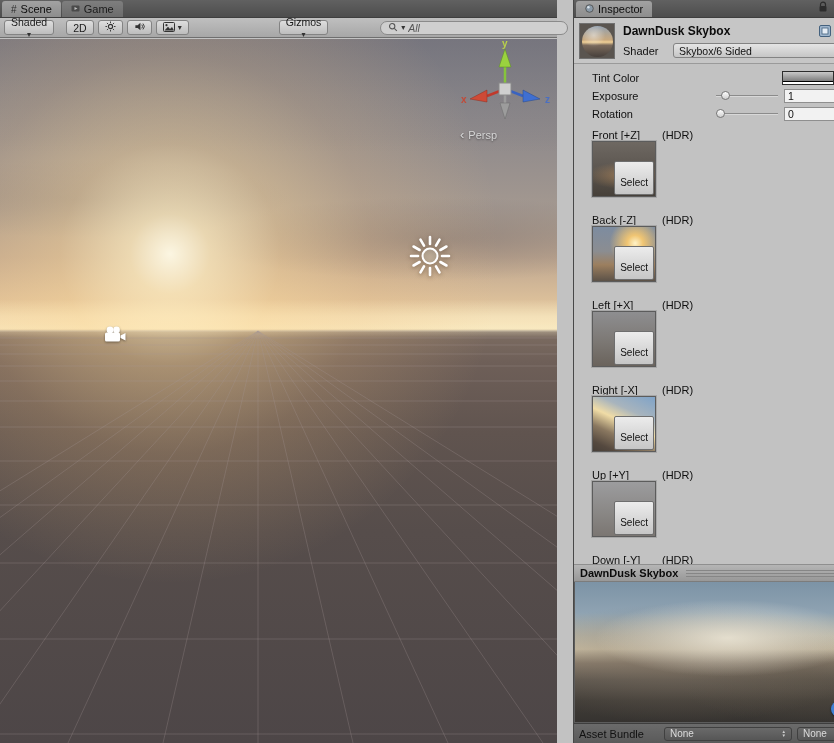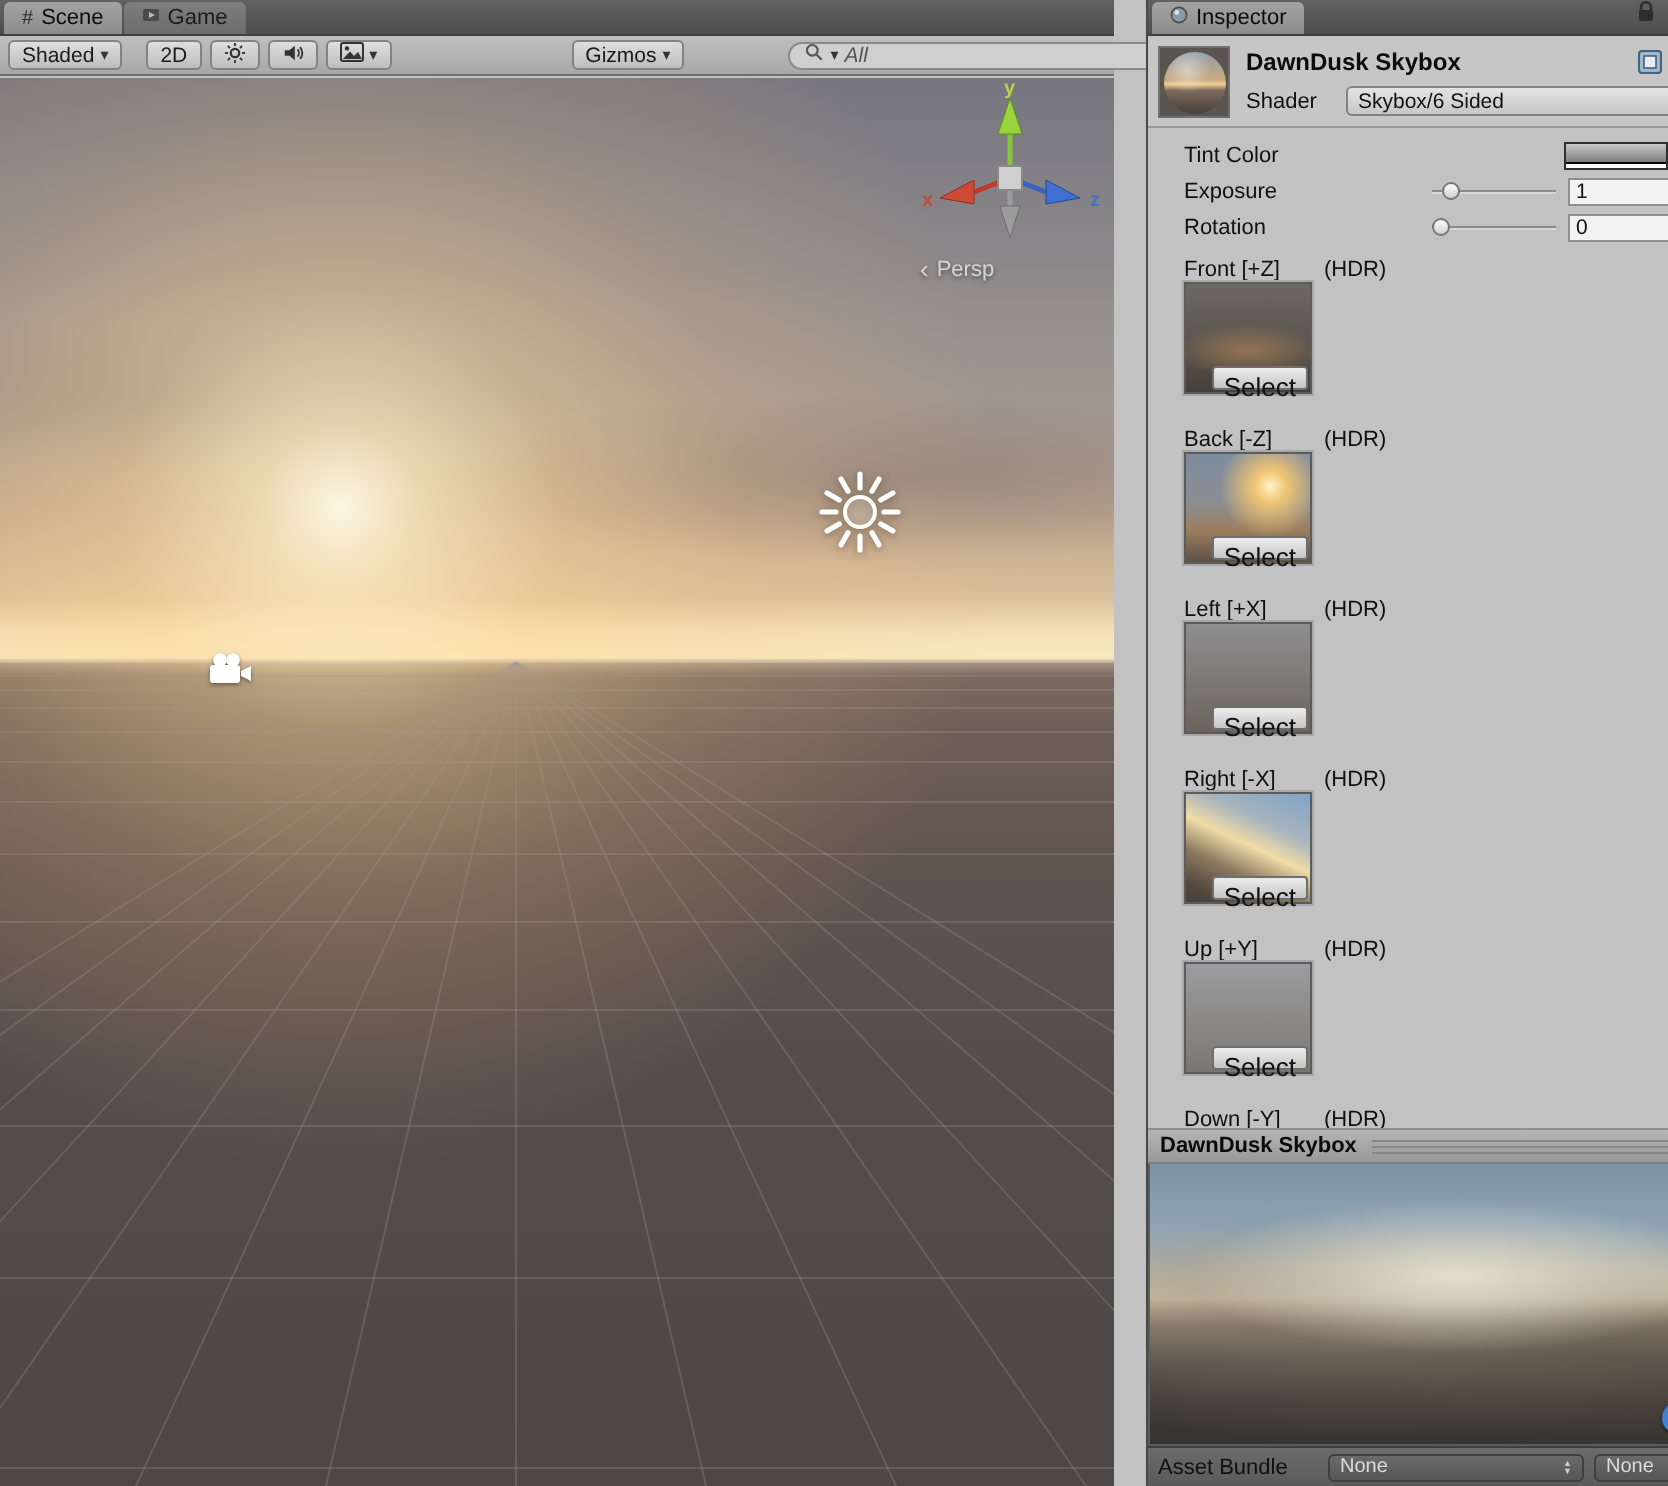--- a/index.html
+++ b/index.html
@@ -16,21 +16,21 @@
   .tabbar-icons{display:flex;align-items:center;gap:6px;padding:0 6px 2px 0;}
 
   
   .left-pane{position:absolute;left:0;top:0;width:557px;height:743px;}
   .inspector{position:absolute;left:573px;top:0;width:281px;height:743px;background:#b91c1c;border-left:1px solid #484848;display:flex;flex-direction:column;}
 
   
   .scene-toolbar{height:20px;background:linear-gradient(#bfbfbf,#a7a7a7);border-bottom:1px solid #6f6f6f;display:flex;align-items:center;padding:0 4px;gap:4px;}
   .tb-btn{height:15px;display:inline-flex;align-items:center;gap:3px;padding:0 6px;border:1px solid #838383;border-radius:3px;
           background:linear-gradient(#dedede,#bdbdbd);font-size:10.5px;color:#1a1a1a;}
-  .tb-dd{justify-content:center;}
+  .tb-dd{justify-content:center;flex-direction:column;}
   .tb-sep{width:1px;height:13px;background:#8d8d8d;margin:0 2px;}
   .caret{font-size:8px;color:#333;line-height:1;}
   .search-pill{height:14px;flex:0 0 188px;margin-left:48px;display:flex;align-items:center;gap:3px;padding:0 7px;
                border:1px solid #8a8a8a;border-radius:8px;background:#cfcfcf;}
   .search-pill input{flex:1;border:none;background:transparent;font-size:10.5px;color:#555;outline:none;padding:0;font-style:italic;}
   .hamburger{display:flex;flex-direction:column;gap:2px;margin-left:6px;}
   .hamburger i{display:block;width:11px;height:1px;background:#4a4a4a;}
 
   
   .scene-view{position:absolute;left:0;top:39px;width:557px;height:704px;overflow:hidden;}
@@ -72,21 +72,21 @@
   .num-field{width:66px;height:14px;border:1px solid #8f8f8f;background:#f2f2f2;font-size:10.5px;padding:0 3px;color:#111;}
   .tint-swatch{width:52px;height:14px;border:1px solid #2d2d2d;margin-right:4px;display:flex;flex-direction:column;}
   .tint-main{flex:1;background:linear-gradient(#c9c9c9,#7e7e7e);}
   .tint-alpha{height:3px;background:#fff;border-top:1px solid #000;}
 
   .tex-slot{display:flex;justify-content:space-between;margin-bottom:15px;flex-direction:column;}
   .tex-labels{display:flex;padding-top:2px;}
   .tex-label{width:70px;color:#101010;}
   .hdr-tag{color:#101010;}
   .tex-thumb{position:relative;width:64px;height:56px;border:1px solid #5c5c5c;box-shadow:0 0 0 1px #a8a8a8;margin-right:1px;}
-  .select-btn{position:absolute;right:1px;bottom:1px;height:12px;padding:5px 5px;font-size:13px;line-height:10px;
+  .select-btn{position:absolute;right:1px;bottom:1px;height:12px;padding:16px 5px;font-size:10px;line-height:10px;
               border:1px solid #6e6e6e;border-radius:2px;background:linear-gradient(#ececec,#c6c6c6);color:#111;}
   .thumb-front{background:radial-gradient(ellipse 50px 18px at 50% 62%, rgba(220,160,95,0.45), rgba(0,0,0,0) 75%),linear-gradient(180deg,#6e6862 0%,#5a544e 55%,#464039 100%);}
   .thumb-back{background:radial-gradient(circle at 68% 30%, #fff3c8 0%, #f0c573 14%, rgba(240,197,115,0) 45%),linear-gradient(180deg,#7d8ca0 0%,#8b8d91 45%,#9c7f5f 70%,#5c5248 100%);}
   .thumb-left{background:linear-gradient(180deg,#8e8e90 0%,#7c7874 55%,#6a635c 100%);}
   .thumb-right{background:linear-gradient(205deg,#7fa3c8 0%,#a8b4bd 30%,#f0dca6 48%,#8a7860 68%,#55493f 88%,#473f38 100%);}
   .thumb-up{background:linear-gradient(180deg,#9c9c9e 0%,#8a8886 55%,#7b7672 100%);}
   .thumb-down{background:linear-gradient(180deg,#595651 0%,#4a4742 55%,#3d3a36 100%);}
 
   
   .preview{height:179px;display:flex;flex-direction:column;border-top:1px solid #8f8f8f;}

